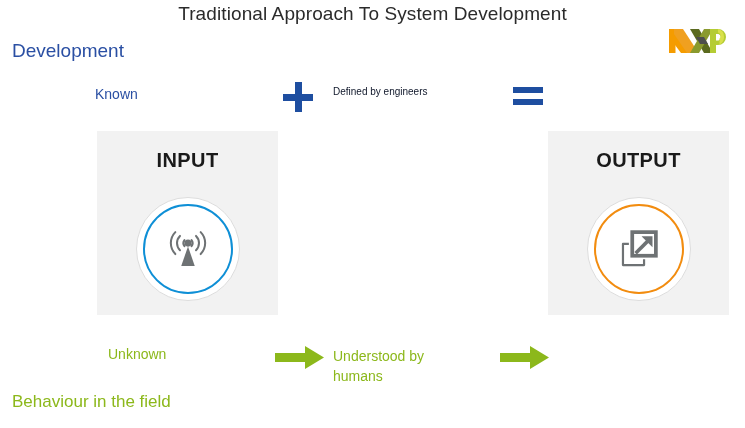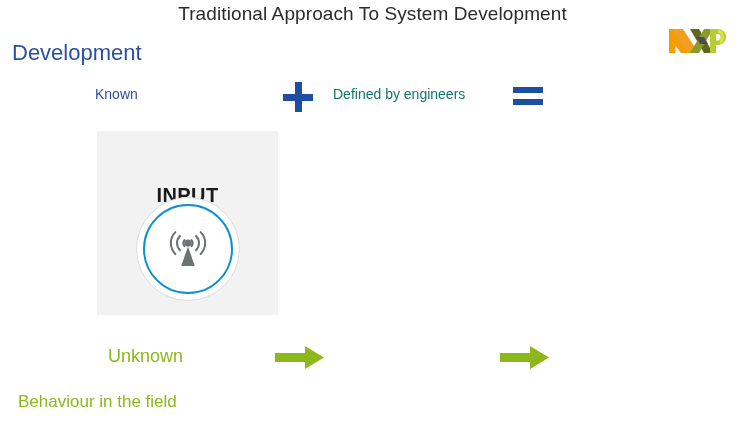--- a/index.html
+++ b/index.html
@@ -32,46 +32,45 @@
     color: #2b2b2b;
     letter-spacing: 0.1px;
     white-space: nowrap;
   }
 
   
   .phase-label-top {
     position: absolute;
     left: 12px;
     top: 40px;
-    font-size: 22px;
+    font-size: 19px;
     color: #2a4fa3;
   }
   .phase-label-bottom {
     position: absolute;
     left: 12px;
     top: 392px;
     font-size: 17px;
     color: #8cb81b;
-    margin-left: 6px;
   }
 
   
   .annot-known {
     position: absolute;
     left: 95px;
     top: 86px;
     font-size: 14px;
     color: #2a4fa3;
   }
   .annot-defined {
     position: absolute;
     left: 333px;
     top: 86px;
-    font-size: 14px;
-    color: #0f766e;
+    font-size: 10px;
+    color: #0f172a;
   }
 
   
   .op-plus {
     position: absolute;
     left: 283px;
     top: 82px;
     width: 30px;
     height: 30px;
   }
@@ -125,21 +124,20 @@
   .stage-title {
     position: absolute;
     left: 0;
     top: 18px;
     width: 100%;
     text-align: center;
     font-size: 20px;
     font-weight: bold;
     color: #1a1a1a;
     letter-spacing: 0.4px;
-    margin-top: 35px;
   }
 
   
   .medallion {
     position: absolute;
     left: 50%;
     top: 66px;
     transform: translateX(-50%);
     width: 104px;
     height: 104px;
@@ -168,21 +166,21 @@
     width: 54px;
     height: 54px;
     display: block;
   }
 
   
   .annot-unknown {
     position: absolute;
     left: 108px;
     top: 346px;
-    font-size: 18px;
+    font-size: 14px;
     color: #8cb81b;
   }
   .annot-understood {
     position: absolute;
     left: 333px;
     top: 346px;
     width: 130px;
     font-size: 14px;
     line-height: 20px;
     color: #8cb81b;
@@ -261,29 +259,47 @@
           <path d="M27.8 28.6 a6 6 0 0 1 0 -7.2"></path>
           <path d="M36.2 21.4 a6 6 0 0 1 0 7.2"></path>
         </g>
         <circle cx="32" cy="25" r="4.2" fill="#6e7274"></circle>
         <polygon points="32,29 40,52 24,52" fill="#6e7274"></polygon>
       </svg>
     </div>
   </div>
 
 
+  <div class="stage s-output">
+    <div class="stage-title">OUTPUT</div>
+    <div class="medallion">
+      <div class="ring" style="border-color:#f28c0f;"></div>
+      <svg class="glyph" viewBox="0 0 64 64" aria-hidden="true">
+
+        <path d="M20 26 L13 26 L13 51 L38 51 L38 44" fill="none" stroke="#6e7274" stroke-width="2.6" stroke-linejoin="round" stroke-linecap="butt"></path>
+
+        <rect x="24" y="12" width="28" height="28" fill="none" stroke="#6e7274" stroke-width="4.4"></rect>
+
+        <g stroke="#6e7274" stroke-width="4.2" fill="#6e7274" stroke-linecap="butt">
+          <line x1="28" y1="37" x2="45" y2="20"></line>
+          <polygon points="48,17 48,30 35,17" stroke="none"></polygon>
+        </g>
+      </svg>
+    </div>
+  </div>
 
   <div class="annot-unknown">Unknown</div>
 
   <div class="arrow-green a1">
     <svg viewBox="0 0 50 25" width="50" height="25" aria-hidden="true">
       <polygon points="0,8 30,8 30,1 49,12.5 30,24 30,17 0,17" fill="#8cb81b"></polygon>
     </svg>
   </div>
 
+  <div class="annot-understood">Understood by humans</div>
 
   <div class="arrow-green a2">
     <svg viewBox="0 0 50 25" width="50" height="25" aria-hidden="true">
       <polygon points="0,8 30,8 30,1 49,12.5 30,24 30,17 0,17" fill="#8cb81b"></polygon>
     </svg>
   </div>
 
   <div class="phase-label-bottom">Behaviour in the field</div>
 
 </div>

